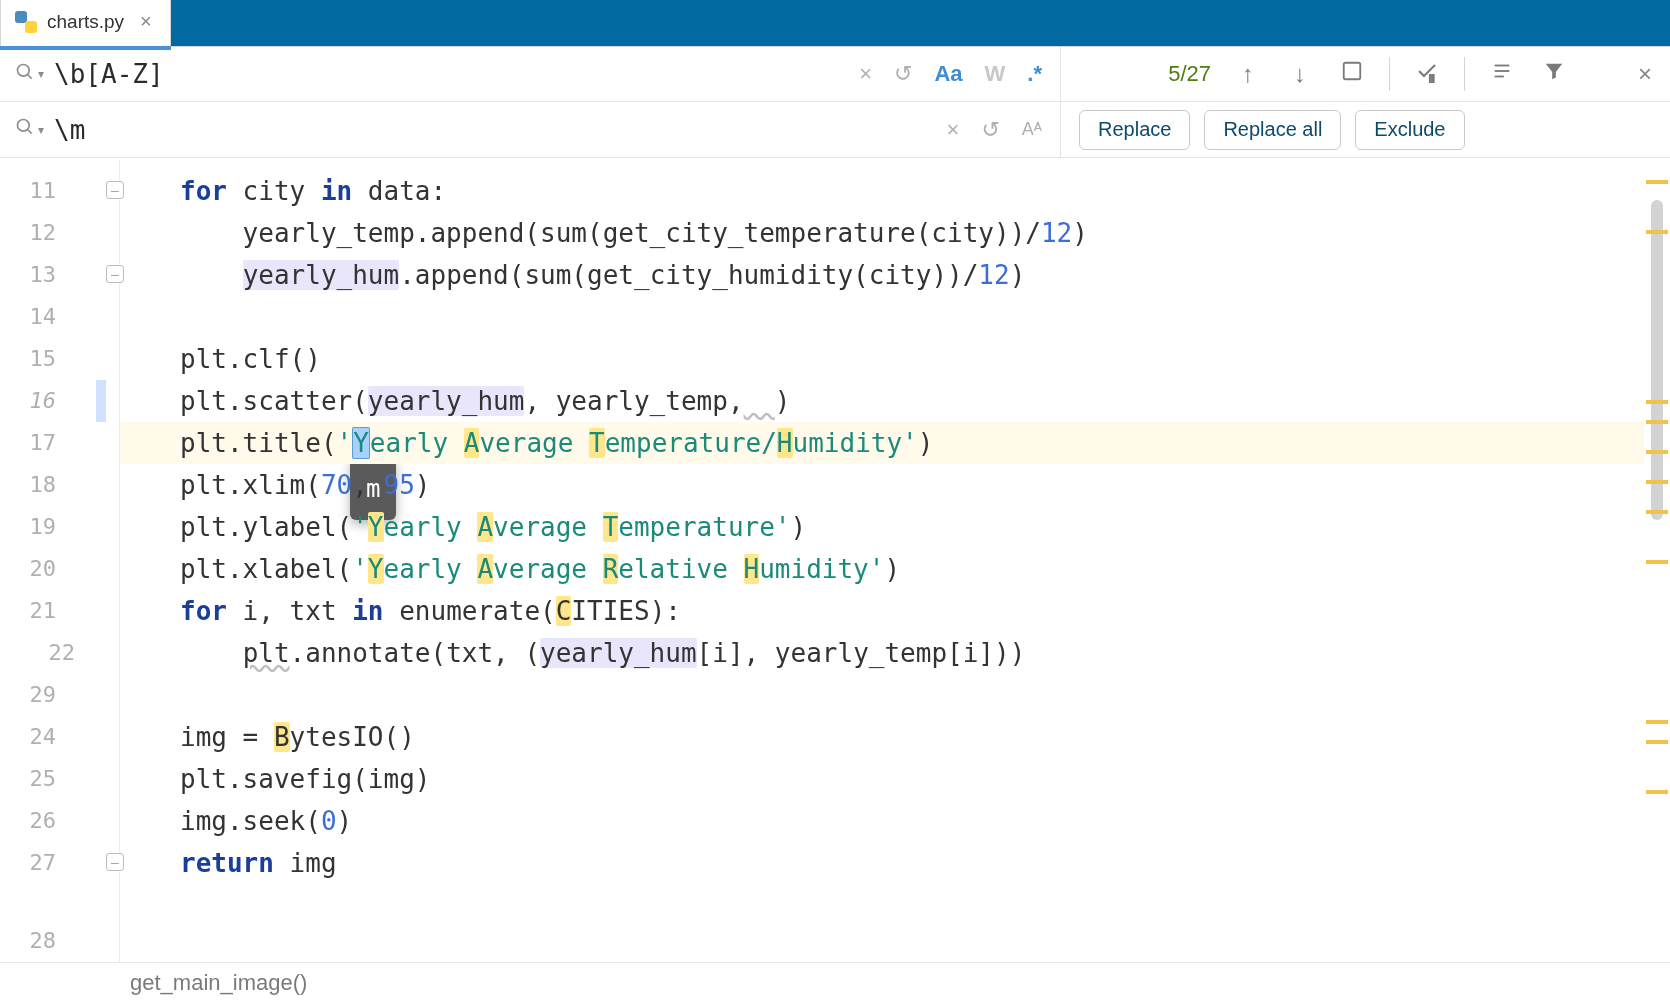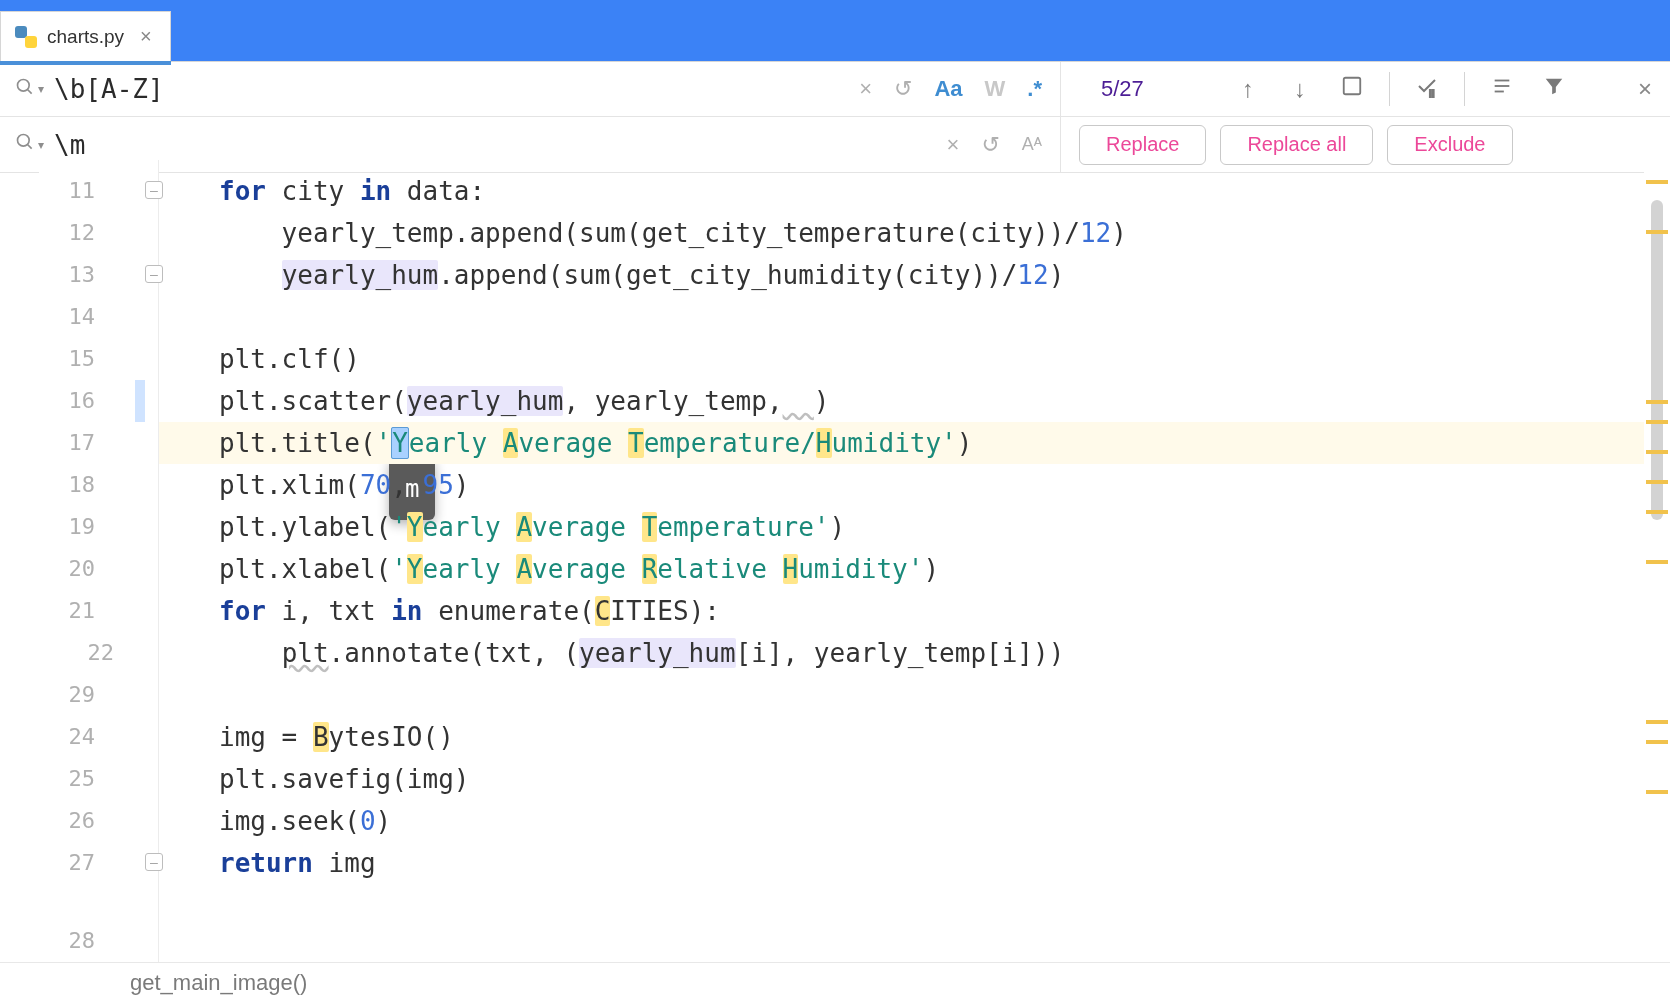--- a/index.html
+++ b/index.html
@@ -9,22 +9,22 @@
     background: #ffffff;
     color: #2b2b2b;
     width: 1670px;
     height: 1002px;
     overflow: hidden;
     position: relative;
   }
 
   
   .tab-strip {
-    height: 62px;
-    background: #3b82f6;
+    height: 47px;
+    background: #0369a1;
     border-bottom: 1px solid #d6d6d6;
     display: flex;
     align-items: flex-end;
   }
   .file-tab {
     height: 50px;
     padding: 0 18px 0 14px;
     background: #ffffff;
     border: 1px solid #d6d6d6;
     border-bottom: none;
@@ -86,49 +86,48 @@
     flex-direction: column;
   }
   .counter-row {
     height: 55px;
     display: flex;
     align-items: center;
     border-bottom: 1px solid #e4e4e4;
     padding: 0 18px 0 40px;
     gap: 22px;
   }
-  .counter-text { font-size: 22px; color: #4c1d95; width: 110px; text-align: left; }
+  .counter-text { font-size: 22px; color: #4d7c0f; width: 110px; text-align: right; }
   .tb-icon { color: #7a7a7a; width: 30px; text-align: center; font-size: 24px; }
   .tb-divider { width: 1px; height: 34px; background: #d4d4d4; }
   .close-panel { margin-left: auto; color: #888; font-size: 24px; }
 
   .buttons-row {
     height: 55px;
     display: flex;
     align-items: center;
     gap: 14px;
     padding: 0 18px;
   }
   .btn {
     background: #ffffff;
     border: 1px solid #c9c9c9;
     border-radius: 6px;
     height: 40px;
-    padding: 0 26px;
+    padding: 0 18px;
     font-size: 20px;
-    color: #ec4899;
+    color: #0c4a6e;
     cursor: pointer;
   }
 
   
   .editor {
     position: absolute;
     top: 160px; left: 0; right: 0; bottom: 40px;
     display: flex;
-    padding-left: 39px;
   }
   .gutter {
     position: relative;
     width: 120px;
     background: #ffffff;
     border-right: 1px solid #ececec;
     font-family: "Menlo","Consolas",monospace;
     font-size: 22px;
     color: #b0b0b0;
     flex-shrink: 0;
@@ -321,21 +320,21 @@
   </div>
 </div>
 
 <div class="editor">
   <div class="gutter" id="gutter">
       <div class="g-num" style="top: 10px;">11</div>
       <div class="g-num" style="top: 52px;">12</div>
       <div class="g-num" style="top: 94px;">13</div>
       <div class="g-num" style="top: 136px;">14</div>
       <div class="g-num" style="top: 178px;">15</div>
-      <div class="g-num" style="top: 220px;">16</div>
+      <div class="g-num" style="top: 220px; font-style: italic;">16</div>
       <div class="g-num" style="top: 262px;">17</div>
       <div class="g-num" style="top: 304px;">18</div>
       <div class="g-num" style="top: 346px;">19</div>
       <div class="g-num" style="top: 388px; text-align: right;">20</div>
       <div class="g-num" style="top: 430px;">21</div>
       <div class="g-num" style="top: 472px; margin-left: 19px;">22</div>
       <div class="g-num" style="top: 514px;">29</div>
       <div class="g-num" style="top: 556px;">24</div>
       <div class="g-num" style="top: 598px;">25</div>
       <div class="g-num" style="top: 640px;">26</div>

